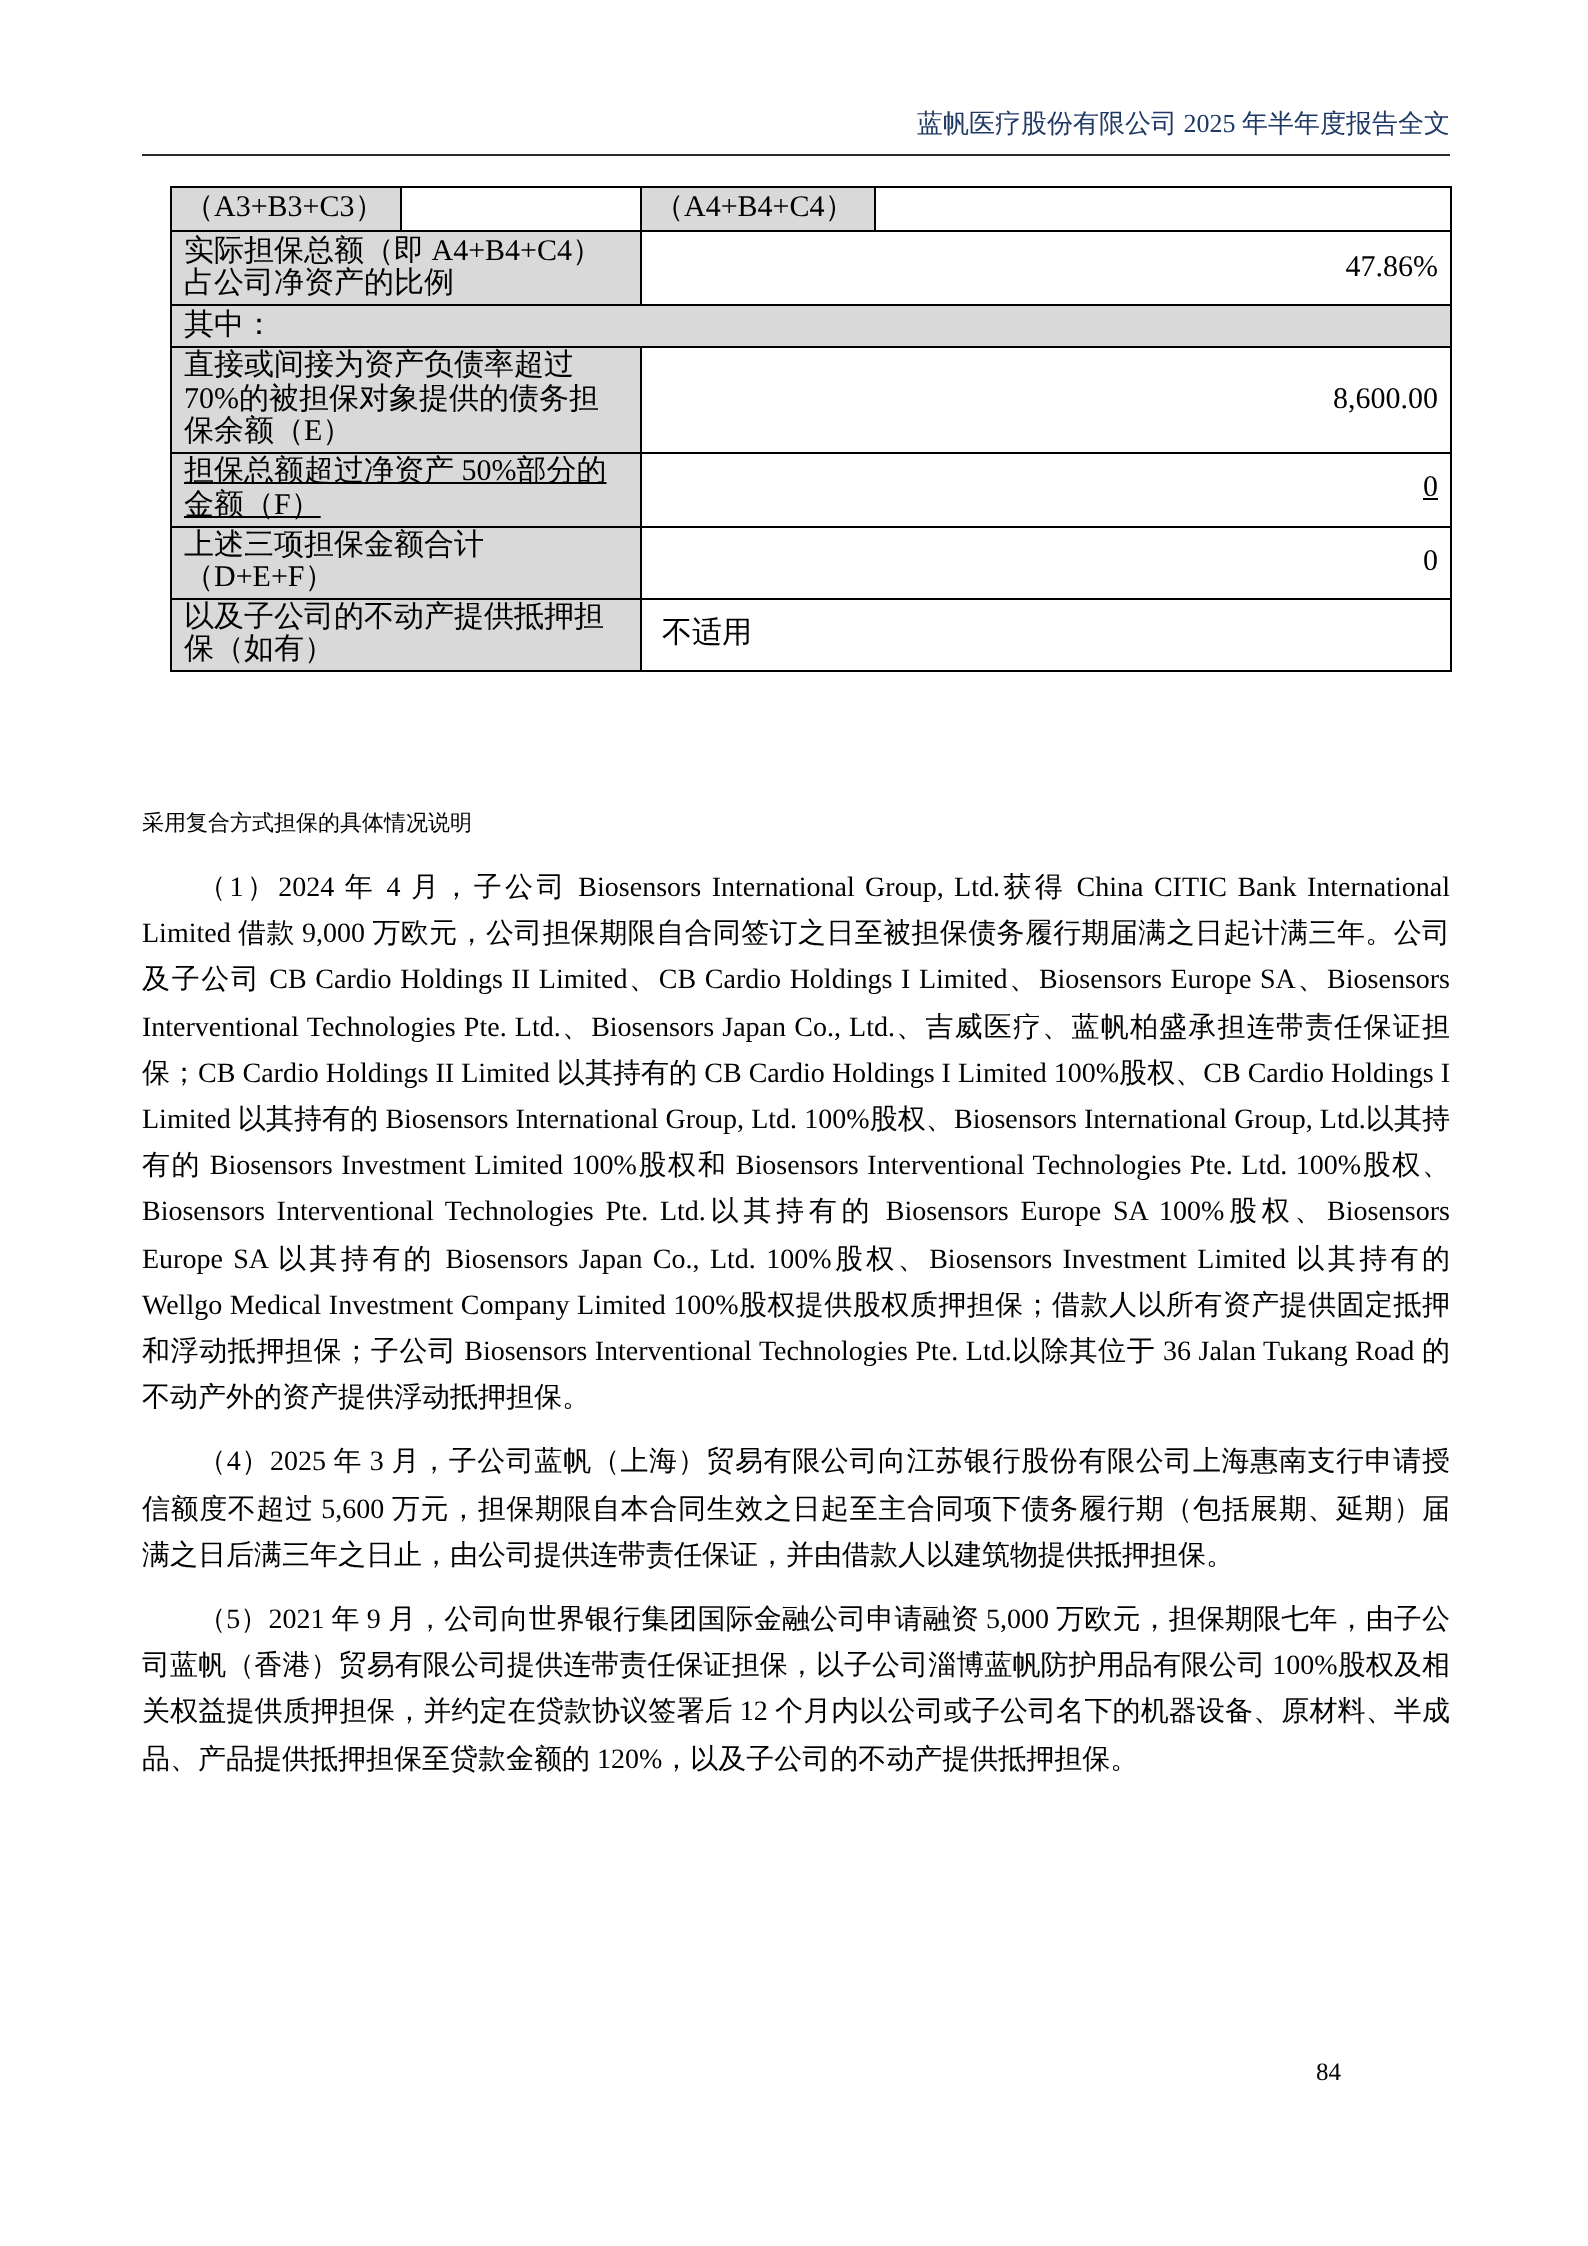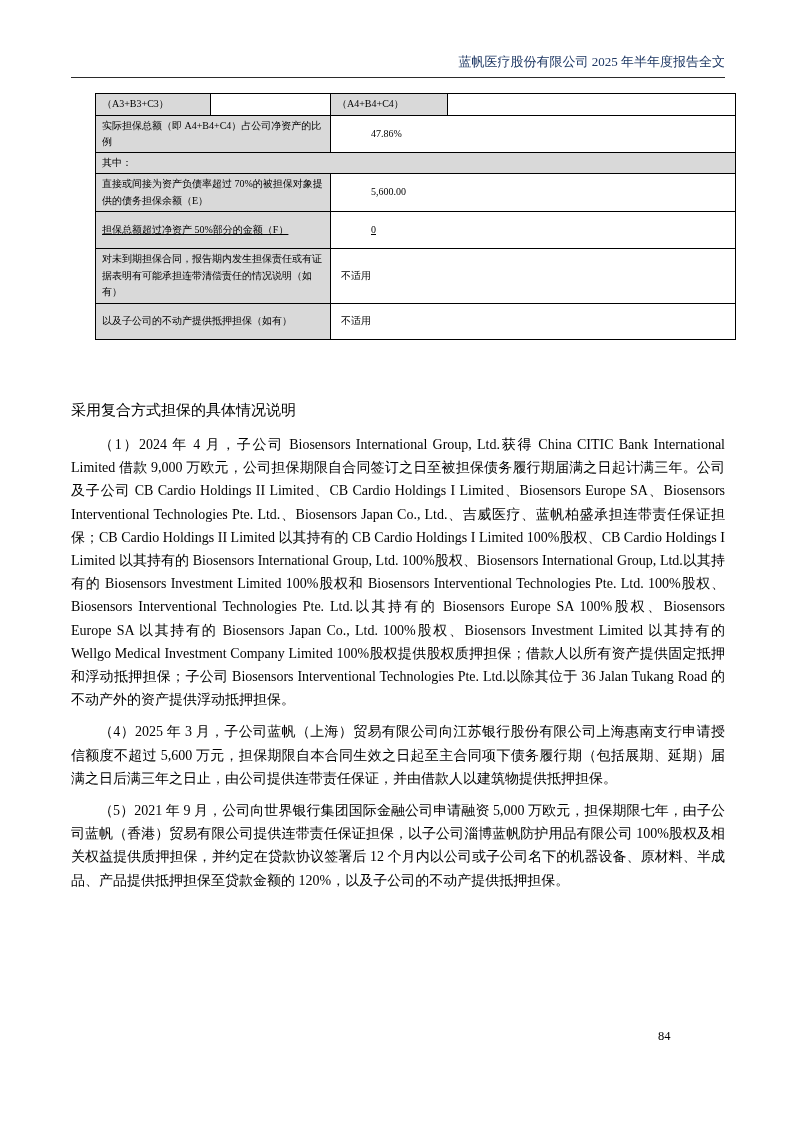--- a/index.html
+++ b/index.html
@@ -24,59 +24,58 @@
     font-size: 13px;
     line-height: 16px;
     color: #1F3864;
     padding-bottom: 7px;
     border-bottom: 1px solid #2b2b2b;
   }
 
   
   table.gtable {
     position: absolute;
-    left: 95px;
+    left: 85px;
     top: 93px;
     width: 640px;
     border-collapse: collapse;
     table-layout: fixed;
-    font-size: 10px;
+    font-size: 15px;
     line-height: 16.5px;
   }
   table.gtable td {
     border: 1px solid #000;
     padding: 1px 6px;
     vertical-align: middle;
     overflow: hidden;
   }
   table.gtable td.shade { background: #D9D9D9; }
-  table.gtable td.num { text-align: left; padding-left: 40px; }
+  table.gtable td.num { text-align: right; padding-left: 40px; }
   table.gtable td.txt { text-align: left; padding-left: 10px; }
   tr.r1 { height: 22px; }
   tr.r2 { height: 37px; }
   tr.r3 { height: 21px; }
   tr.r4 { height: 37px; }
   tr.r5 { height: 38px; }
   tr.r6 { height: 37px; text-decoration: underline; }
   tr.r7 { height: 22px; }
   tr.r8 { height: 55px; }
   tr.r9 { height: 36px; }
 
   
   .content {
     position: absolute;
     left: 71px;
     top: 404px;
     width: 654px;
   }
   .section-note {
     margin: 0 0 13px 0;
-    font-size: 15px;
+    font-size: 11px;
     line-height: 16px;
-    font-family: Liberation Mono, monospace;
   }
   .para {
     margin: 0 0 9px 0;
     font-size: 14px;
     line-height: 23.2px;
     text-align: justify;
     text-indent: 28px;
     word-break: break-word;
   }
 
@@ -114,29 +113,29 @@
       </tr>
       <tr class="r2">
         <td class="shade" colspan="2">实际担保总额（即 A4+B4+C4）占公司净资产的比例</td>
         <td class="num" colspan="2">47.86%</td>
       </tr>
       <tr class="r3">
         <td class="shade" colspan="4">其中：</td>
       </tr>
       <tr class="r5">
         <td class="shade" colspan="2">直接或间接为资产负债率超过 70%的被担保对象提供的债务担保余额（E）</td>
-        <td class="num" colspan="2">5,600.00</td>
+        <td class="num" colspan="2">8,600.00</td>
       </tr>
       <tr class="r6">
         <td class="shade" colspan="2">担保总额超过净资产 50%部分的金额（F）</td>
         <td class="num" colspan="2">0</td>
       </tr>
-      <tr class="r8">
-        <td class="shade" colspan="2">对未到期担保合同，报告期内发生担保责任或有证据表明有可能承担连带清偿责任的情况说明（如有）</td>
-        <td class="txt" colspan="2">不适用</td>
+      <tr class="r7">
+        <td class="shade" colspan="2">上述三项担保金额合计（D+E+F）</td>
+        <td class="num" colspan="2">0</td>
       </tr>
       <tr class="r9">
         <td class="shade" colspan="2">以及子公司的不动产提供抵押担保（如有）</td>
         <td class="txt" colspan="2">不适用</td>
       </tr>
     </tbody>
   </table>
 
   <div class="content">
     <p class="section-note">采用复合方式担保的具体情况说明</p>

